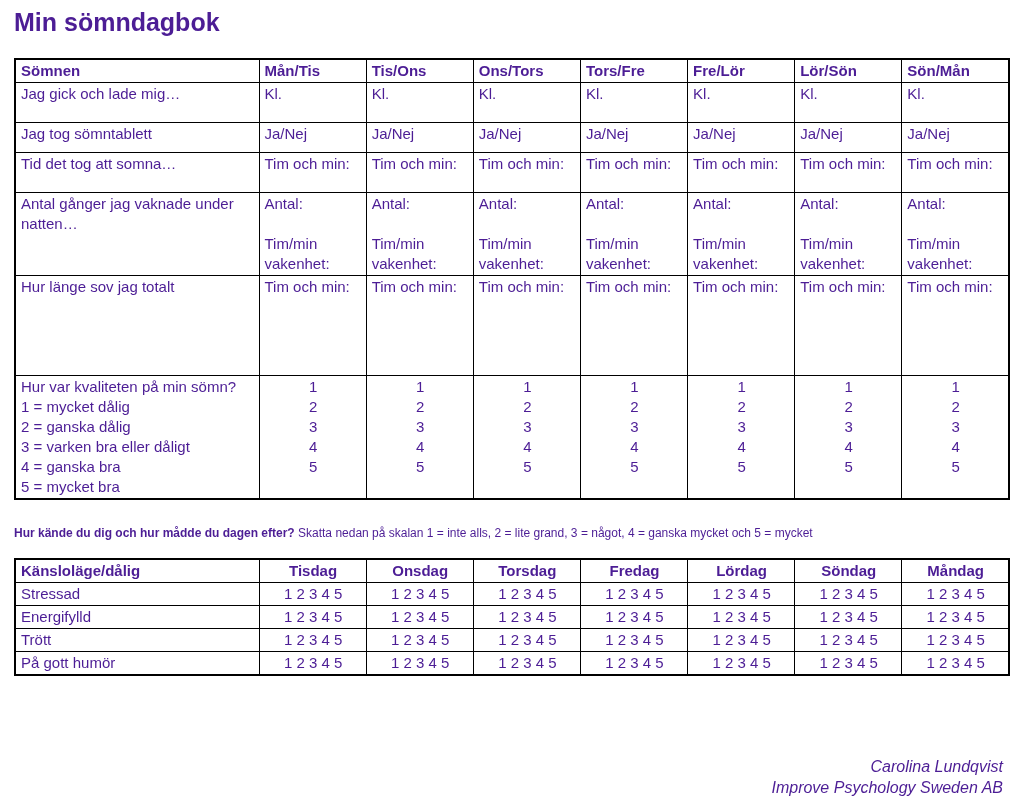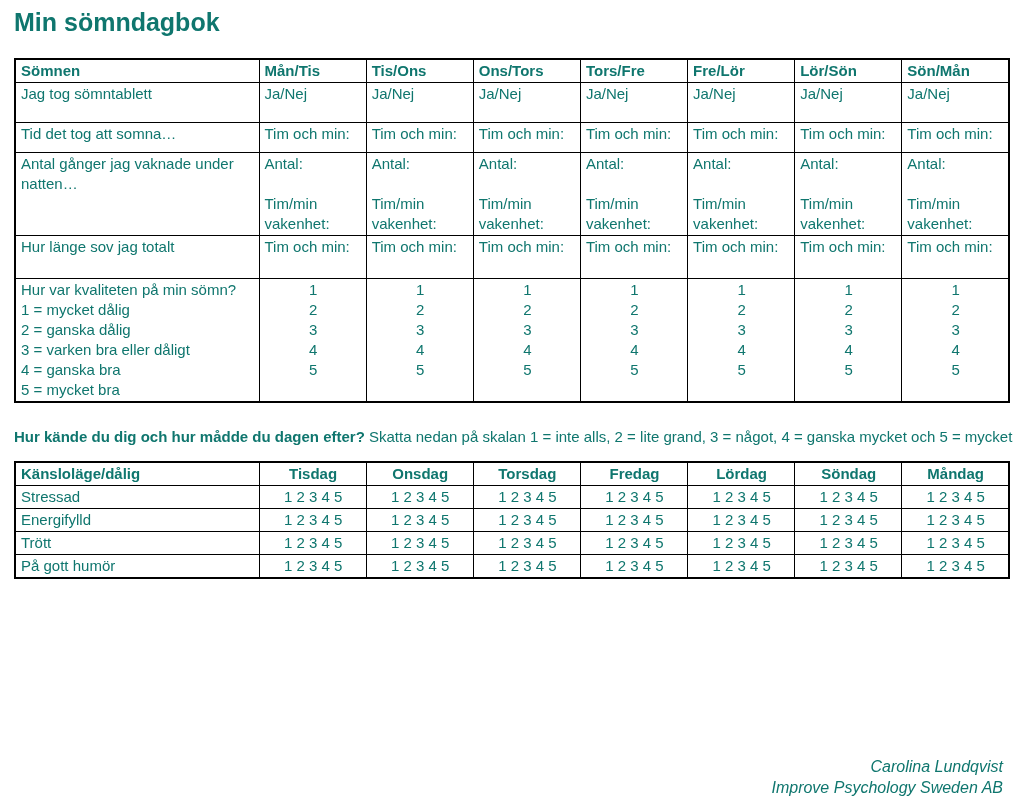--- a/index.html
+++ b/index.html
@@ -2,21 +2,21 @@
 <html><head>
 <meta charset="utf-8">
 <style>
   html, body { margin: 0; padding: 0; background: #ffffff; }
   .page {
     position: relative;
     width: 1023px;
     height: 802px;
     box-sizing: border-box;
     background: #ffffff;
-    color: #0f766e;
+    color: #4c1d95;
     font-family: "Liberation Sans", sans-serif;
     padding: 8px 13px 0 14px;
     overflow: hidden;
   }
   .page-title {
     margin: 0 0 21px 0;
     font-size: 25px;
     font-weight: 700;
     line-height: 29px;
   }
@@ -46,21 +46,21 @@
   #sleep-table tbody tr:nth-child(1) { height: 40px; }
   #sleep-table tbody tr:nth-child(2) { height: 30px; }
   #sleep-table tbody tr:nth-child(3) { height: 40px; }
   #sleep-table tbody tr:nth-child(4) { height: 43px; }
   #sleep-table tbody tr:nth-child(5) { height: 100px; }
   #sleep-table tbody tr:nth-child(6) { height: 42px; }
   #sleep-table tbody tr:nth-child(7) { height: 125px; }
 
   .mood-intro {
     margin: 24px 0 15px 0;
-    font-size: 15px;
+    font-size: 12px;
     line-height: 19px;
     white-space: nowrap;
   }
   .mood-intro strong { font-weight: 700; }
 
   
   #mood-table thead tr { height: 23px; }
   #mood-table tbody tr { height: 22px; }
   #mood-table th.center, #mood-table td.center { vertical-align: middle; }
 
@@ -99,20 +99,30 @@
           <th>Tis/Ons</th>
           <th>Ons/Tors</th>
           <th>Tors/Fre</th>
           <th>Fre/Lör</th>
           <th>Lör/Sön</th>
           <th>Sön/Mån</th>
         </tr>
     </thead>
     <tbody>
         <tr>
+          <td>Jag gick och lade mig…</td>
+          <td>Kl.</td>
+          <td>Kl.</td>
+          <td>Kl.</td>
+          <td>Kl.</td>
+          <td>Kl.</td>
+          <td>Kl.</td>
+          <td>Kl.</td>
+        </tr>
+        <tr>
           <td>Jag tog sömntablett</td>
           <td>Ja/Nej</td>
           <td>Ja/Nej</td>
           <td>Ja/Nej</td>
           <td>Ja/Nej</td>
           <td>Ja/Nej</td>
           <td>Ja/Nej</td>
           <td>Ja/Nej</td>
         </tr>
         <tr>

